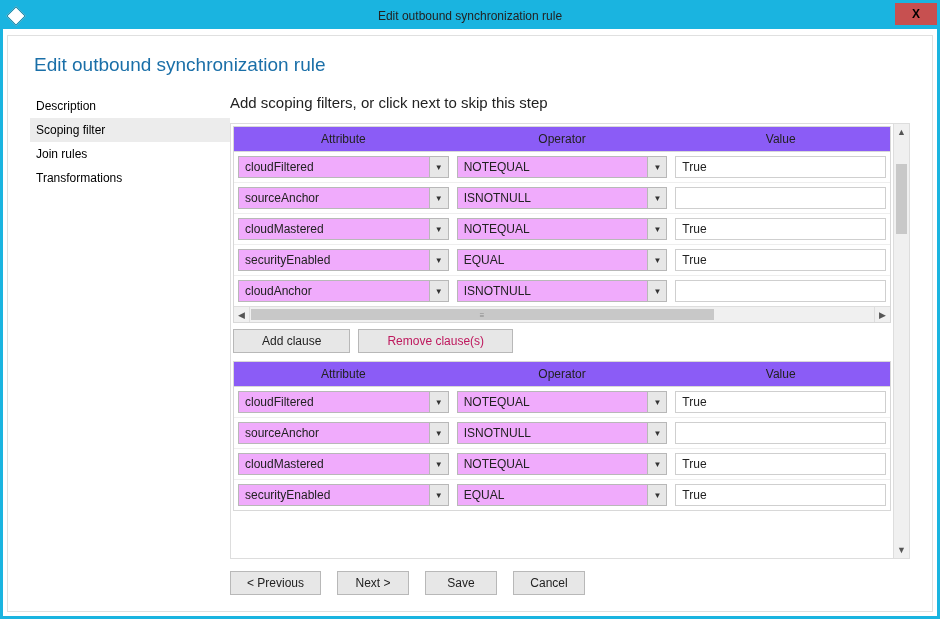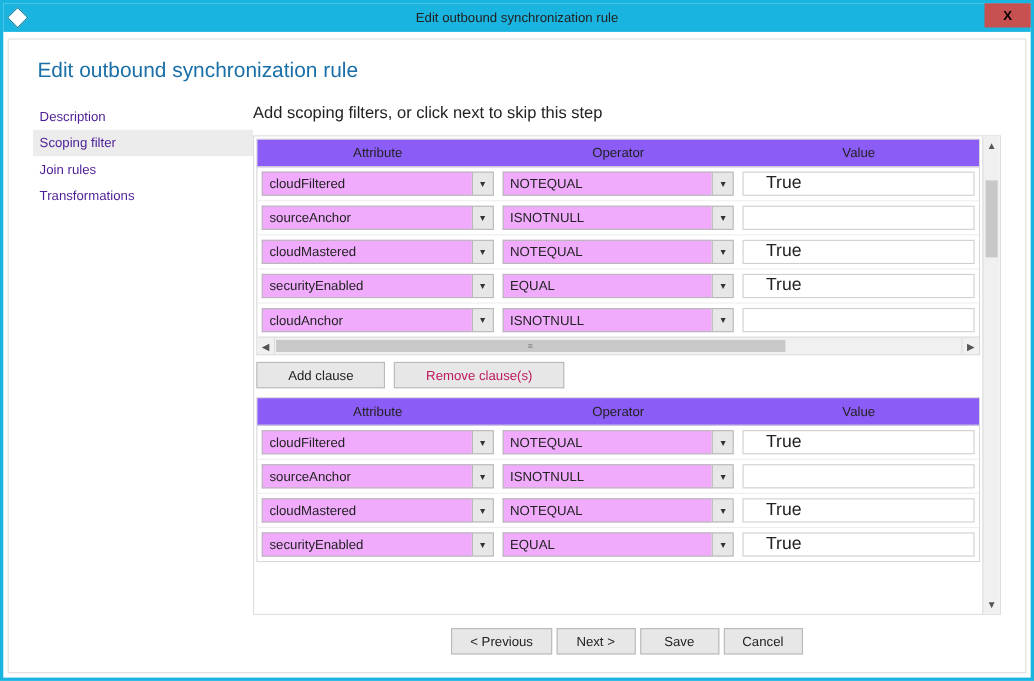--- a/index.html
+++ b/index.html
@@ -7,49 +7,49 @@
   .window { width:940px; height:619px; border:3px solid #1ab4e0; position:relative; }
   .titlebar { height:26px; background:#1ab4e0; display:flex; align-items:center; position:relative; }
   .titlebar .app-icon { width:14px; height:14px; margin-left:6px; transform:rotate(45deg); background:#fff; border:1px solid #0a84a8; }
   .titlebar .title { position:absolute; left:0; right:0; text-align:center; font-size:12px; color:#222; }
   .titlebar .close { position:absolute; right:0; top:0; width:42px; height:22px; background:#c75050; color:#000; display:flex; align-items:center; justify-content:center; font-size:12px; font-weight:bold; cursor:default; }
   .content { position:absolute; top:32px; left:4px; right:4px; bottom:4px; background:#fff; border:1px solid #e0e0e0; }
   .page-title { font-size:19px; color:#1a6fa8; margin:18px 0 18px 26px; font-weight:400; }
   .body { display:flex; padding:0 22px 14px 22px; height:calc(100% - 60px); flex-direction:column; }
   .main-row { display:flex; flex:1; min-height:0; }
   .sidebar { width:200px; font-size:12px; }
-  .sidebar .nav-item { padding:5px 6px; cursor:default; color:#4c1d95; }
+  .sidebar .nav-item { padding:5px 6px; cursor:default; color:#000000; }
   .sidebar .nav-item.active { background:#ececec; }
   .main { flex:1; display:flex; flex-direction:column; min-height:0; }
   .instruction { font-size:15px; margin-bottom:12px; color:#222; }
   .scroll-area { flex:1; border:1px solid #ddd; position:relative; overflow:hidden; }
   .scroll-inner { position:absolute; left:0; top:0; right:16px; bottom:0; overflow:hidden; }
   .vscroll { position:absolute; right:0; top:0; bottom:0; width:16px; background:#f0f0f0; border-left:1px solid #ddd; }
   .vscroll .arrow { height:16px; display:flex; align-items:center; justify-content:center; font-size:9px; color:#555; cursor:default; }
   .vscroll .thumb { position:absolute; left:2px; right:2px; top:40px; height:70px; background:#c8c8c8; }
   .group-block { border:1px solid #d8d8d8; margin:2px; }
   .grid-header { display:flex; background:#8b5cf6; border-bottom:1px solid #d8d8d8; }
   .grid-header > div { flex:1; text-align:center; font-size:12px; padding:5px 0; color:#222; }
   .grid-rows .row { display:flex; border-top:1px solid #eee; }
   .grid-rows .row:first-child { border-top:none; }
   .cell { flex:1; padding:4px; }
   .dropdown { display:flex; height:22px; }
   .dropdown .dd-val { flex:1; background:#f0abfc; border:1px solid #b8b8b8; border-right:none; font-size:12px; padding:3px 6px; color:#222; }
   .dropdown .dd-btn { width:20px; background:#e7e7e7; border:1px solid #b8b8b8; display:flex; align-items:center; justify-content:center; font-size:8px; color:#333; cursor:default; }
-  .value-input { width:100%; height:22px; border:1px solid #cfcfcf; font-size:16px; padding:2px 20px; color:#222; }
+  .value-input { width:100%; height:22px; border:1px solid #cfcfcf; font-size:12px; padding:2px 6px; color:#222; }
   .hscroll { display:flex; height:16px; border-top:1px solid #ddd; background:#f0f0f0; }
   .hscroll .harrow { width:16px; display:flex; align-items:center; justify-content:center; font-size:9px; color:#555; border-right:1px solid #ddd; }
   .hscroll .harrow:last-child { border-right:none; border-left:1px solid #ddd; }
   .hscroll .htrack { flex:1; position:relative; }
   .hscroll .hthumb { position:absolute; top:2px; bottom:2px; left:1px; right:160px; background:#c8c8c8; }
   .hscroll .hgrip { position:absolute; left:50%; top:50%; transform:translate(-50%,-50%); font-size:8px; color:#888; letter-spacing:1px; }
   .button-row { display:flex; gap:8px; padding:4px 2px 6px 2px; }
   .btn { height:24px; background:#e7e7e7; border:1px solid #b8b8b8; font-size:12px; padding:0 28px; cursor:default; color:#222; }
   .btn.disabled { color:#be185d; }
-  .footer { display:flex; justify-content:center; gap:4px; padding:12px 0 0 0; }
+  .footer { display:flex; justify-content:flex-start; gap:16px; padding:12px 0 0 0; }
   .footer .btn { padding:0 16px; min-width:72px; }
 </style>
 </head>
 <body>
 
 <div class="window">
   <div class="titlebar">
     <div class="app-icon"></div>
     <div class="title">Edit outbound synchronization rule</div>
     <div class="close">

